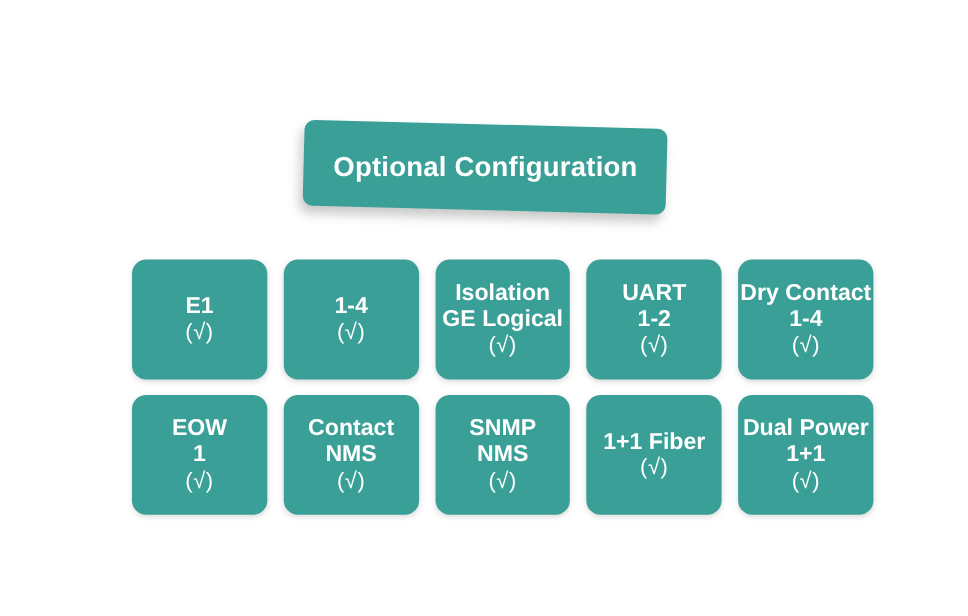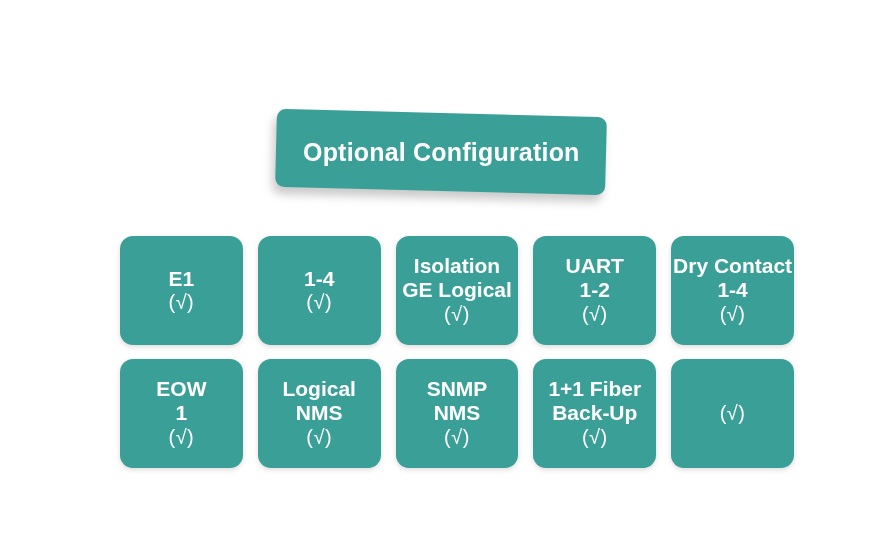--- a/index.html
+++ b/index.html
@@ -173,44 +173,45 @@
       <div class="card">
         <div class="card-lines">
           <span class="card-line">EOW</span>
           <span class="card-line">1</span>
           <span class="card-line check">(√)</span>
         </div>
       </div>
 
       <div class="card">
         <div class="card-lines">
-          <span class="card-line">Logical</span>
+          <span class="card-line">Contact</span>
           <span class="card-line">NMS</span>
           <span class="card-line check">(√)</span>
         </div>
       </div>
 
       <div class="card">
         <div class="card-lines">
           <span class="card-line">SNMP</span>
           <span class="card-line">NMS</span>
           <span class="card-line check">(√)</span>
         </div>
       </div>
 
       <div class="card">
         <div class="card-lines">
           <span class="card-line">1+1 Fiber</span>
-          <span class="card-line">Back-Up</span>
-          <span class="card-line check">(√)</span>
-        </div>
-      </div>
-
-      <div class="card">
-        <div class="card-lines">
+          <span class="card-line check">(√)</span>
+        </div>
+      </div>
+
+      <div class="card">
+        <div class="card-lines">
+          <span class="card-line">Dual Power</span>
+          <span class="card-line">1+1</span>
           <span class="card-line check">(√)</span>
         </div>
       </div>
 
     </div>
 
   </div>
 
 </div>
 

